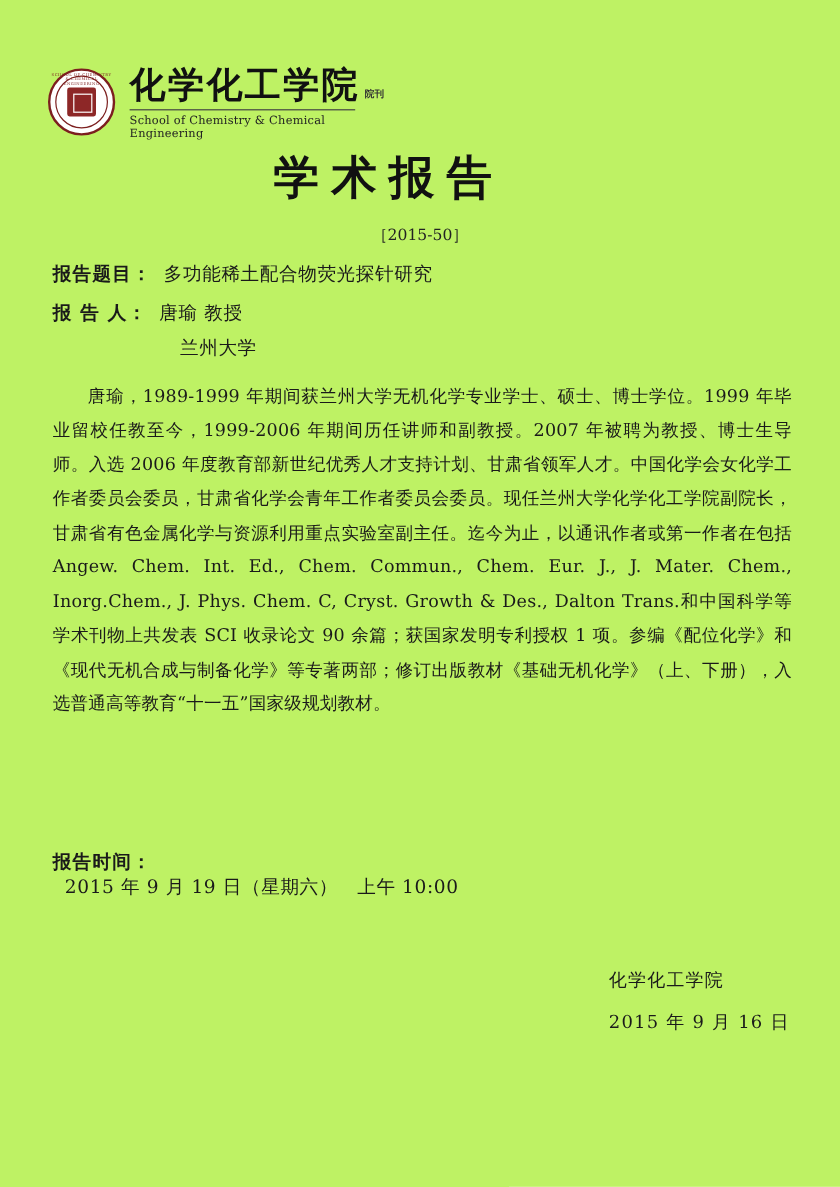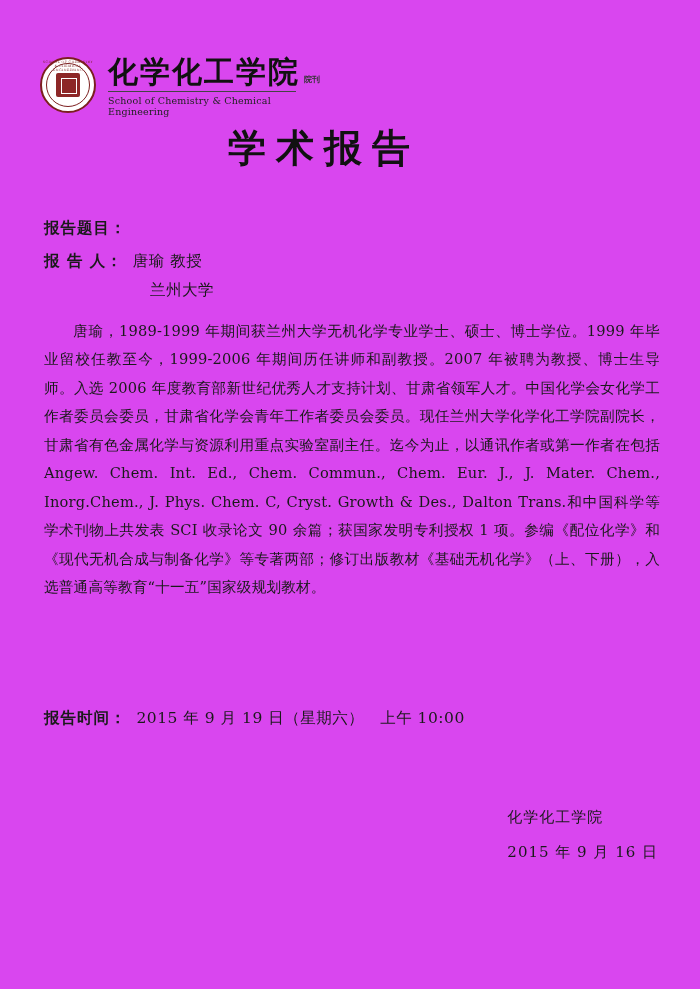--- a/index.html
+++ b/index.html
@@ -13,21 +13,21 @@
     position: relative;
     font-family: "DejaVu Serif", "Liberation Serif", serif;
     color: #1a1a1a;
     overflow: hidden;
   }
   .page {
     position: absolute;
     left: 0; top: 0;
     width: 700px;
     height: 989px;
-    background: #d946ef;
+    background: #bef264;
   }
 
   
   .letterhead {
     position: absolute;
     left: 40px;
     top: 55px;
     display: flex;
     align-items: flex-start;
   }
@@ -176,23 +176,24 @@
 
   
   .bottom-block {
     position: absolute;
     left: 44px;
     top: 708px;
     width: 616px;
   }
   .bottom-row {
     display: flex;
-    align-items: center;
+    align-items: flex-start;
     font-size: 15.5px;
     margin-bottom: 14px;
+    flex-direction: column;
   }
 
   
   .signature {
     position: absolute;
     right: 42px;
     top: 808px;
     text-align: left;
     font-size: 15px;
     letter-spacing: 1px;
@@ -212,25 +213,27 @@
     <div class="lh-text">
       <div class="lh-cn">
         <span>化学化工学院</span>
         <span class="lh-cn-sub">院刊</span>
       </div>
       <div class="lh-en">School of Chemistry &amp; Chemical Engineering</div>
     </div>
   </div>
 
   <div class="doc-title">学术报告</div>
+  <div class="doc-number">［2015-50］</div>
 
   <div class="body-block">
 
     <div class="field-row">
       <span class="field-label">报告题目：</span>
+      <span class="field-value">多功能稀土配合物荧光探针研究</span>
     </div>
 
     <div class="field-row">
       <span class="field-label">报 告 人：</span>
       <span class="field-value">唐瑜 教授</span>
     </div>
 
     <div class="subline">兰州大学</div>
 
 

